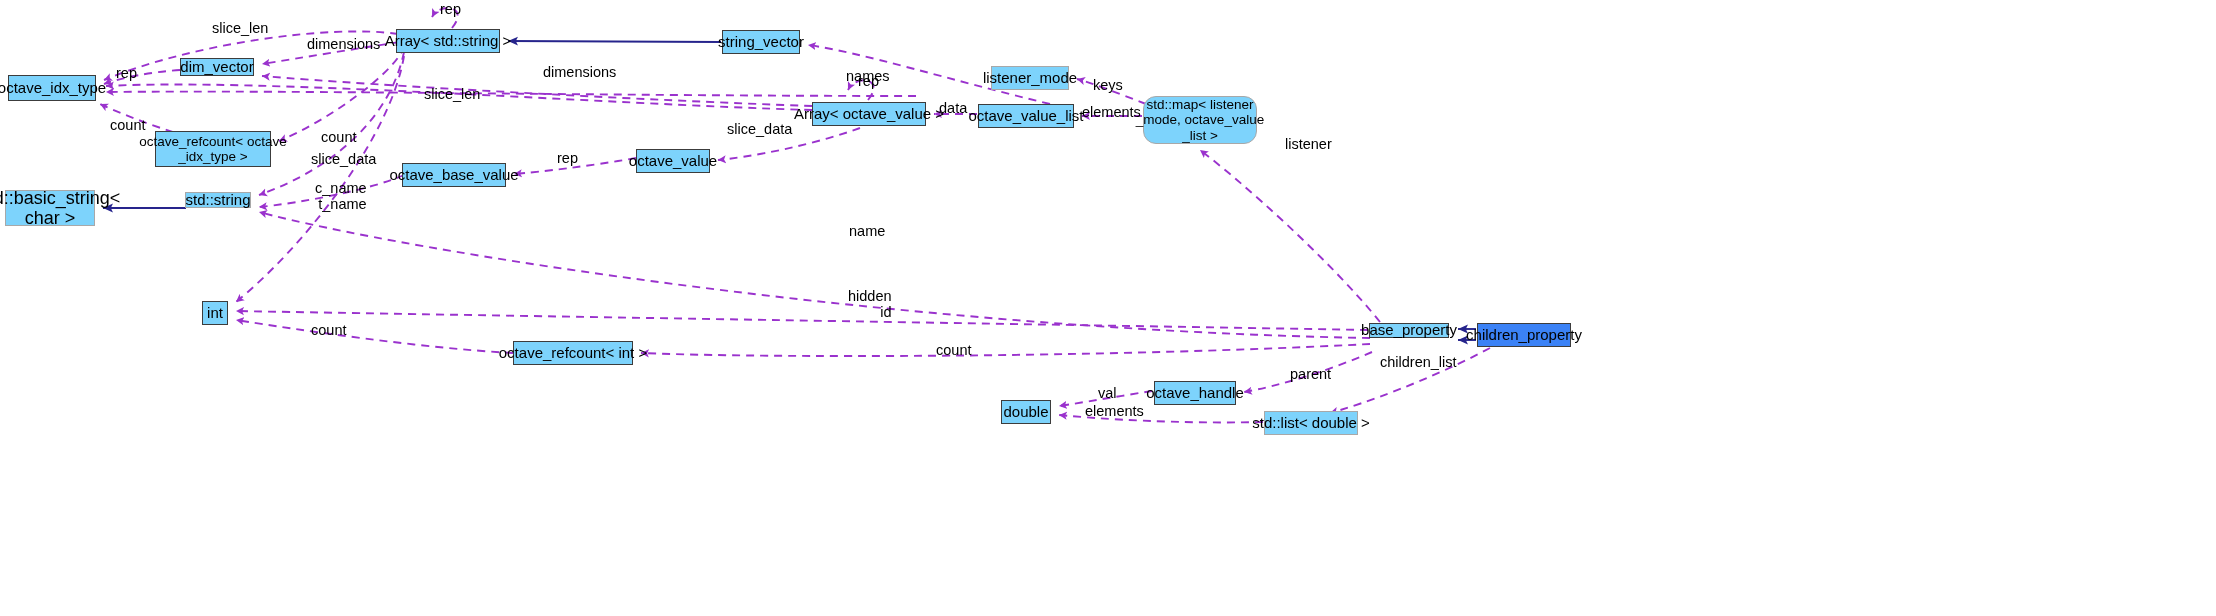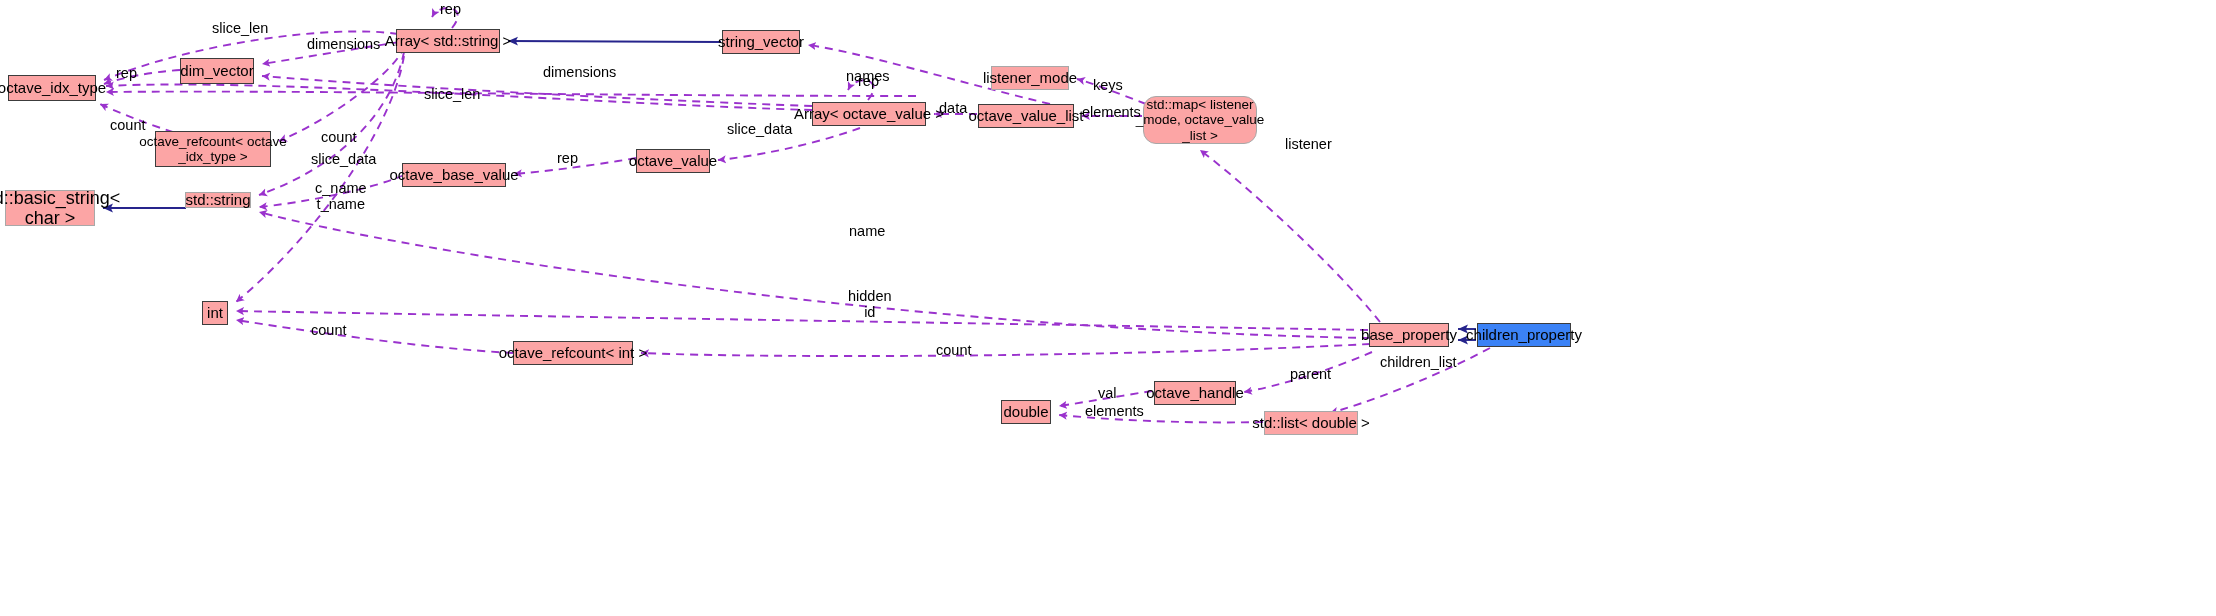--- a/index.html
+++ b/index.html
@@ -1,26 +1,26 @@
 <!DOCTYPE html>
 <html><head>
 <meta charset="utf-8">
 <style>
   html,body{margin:0;padding:0;background:#ffffff;}
   #canvas{position:relative;width:2216px;height:616px;background:#fff;
           font-family:"Liberation Sans","DejaVu Sans",sans-serif;overflow:hidden;}
   svg.edges{position:absolute;left:0;top:0;width:2216px;height:616px;}
   .node{position:absolute;box-sizing:border-box;display:flex;align-items:center;
-        justify-content:center;text-align:center;background:#fca5a5;
+        justify-content:center;text-align:center;background:#7dd3fc;
         font-size:15px;color:#000;line-height:1.12;white-space:pre;}
   .node.dark{border:1.5px solid #3c3c3c;}
   .node.light{border:1.5px solid #a8a8a8;}
   .node.focus{border:1.5px solid #3c3c3c;background:#3b82f6;}
   .elabel{position:absolute;font-size:14.5px;color:#000;white-space:pre;
-          text-align:center;line-height:1.1;}
+          text-align:right;line-height:1.1;}
 </style>
 </head>
 <body>
 
 <div id="canvas">
 
   <svg class="edges" viewBox="0 0 2216 616" xmlns="http://www.w3.org/2000/svg">
     <defs>
       <marker id="uarrow" markerWidth="9" markerHeight="9" refX="8" refY="4.5" orient="auto" markerUnits="userSpaceOnUse">
         <path d="M8,4.5 L0,0.4 L1.9,4.5 L0,8.6 Z" fill="#9a32cd"></path>
@@ -82,42 +82,42 @@
 
     <path class="u" d="M1490,348 C1430,380 1360,405 1330,413"></path>
 
     <path class="u" d="M1152,391 C1120,396 1080,403 1059,406"></path>
     <path class="u" d="M1263,422 C1180,424 1100,419 1059,415"></path>
 
     <path class="u" d="M1372,352 C1330,370 1280,386 1244,392"></path>
   </svg>
 
   <div class="node dark" style="left:8px;top:75px;width:88px;height:26px;">octave_idx_type</div>
-  <div class="node dark" style="left:180px;top:58px;width:74px;height:26px;">dim_vector</div>
+  <div class="node dark" style="left:180px;top:58px;width:74px;height:18px;">dim_vector</div>
   <div class="node dark" style="left:155px;top:131px;width:116px;height:36px;font-size:13.5px;">octave_refcount&lt; octave
 _idx_type &gt;</div>
   <div class="node light" style="left:5px;top:190px;width:90px;height:36px;font-size:18px;">std::basic_string&lt;
 char &gt;</div>
   <div class="node light" style="left:185px;top:192px;width:66px;height:16px;">std::string</div>
   <div class="node dark" style="left:396px;top:29px;width:104px;height:24px;">Array&lt; std::string &gt;</div>
   <div class="node dark" style="left:402px;top:163px;width:104px;height:24px;">octave_base_value</div>
   <div class="node dark" style="left:202px;top:301px;width:26px;height:24px;">int</div>
   <div class="node dark" style="left:513px;top:341px;width:120px;height:24px;">octave_refcount&lt; int &gt;</div>
   <div class="node dark" style="left:722px;top:30px;width:78px;height:24px;">string_vector</div>
   <div class="node dark" style="left:636px;top:149px;width:74px;height:24px;">octave_value</div>
   <div class="node dark" style="left:812px;top:102px;width:114px;height:24px;">Array&lt; octave_value &gt;</div>
   <div class="node light" style="left:991px;top:66px;width:78px;height:24px;">listener_mode</div>
   <div class="node dark" style="left:978px;top:104px;width:96px;height:24px;">octave_value_list</div>
   <div class="node light" style="left:1143px;top:96px;width:114px;height:48px;font-size:13.5px;border-radius:13px;">std::map&lt; listener
 _mode, octave_value
 _list &gt;</div>
   <div class="node dark" style="left:1001px;top:400px;width:50px;height:24px;">double</div>
   <div class="node dark" style="left:1154px;top:381px;width:82px;height:24px;">octave_handle</div>
   <div class="node light" style="left:1264px;top:411px;width:94px;height:24px;">std::list&lt; double &gt;</div>
-  <div class="node dark" style="left:1369px;top:323px;width:80px;height:24px;">base_property</div>
+  <div class="node dark" style="left:1369px;top:323px;width:80px;height:15px;">base_property</div>
   <div class="node focus" style="left:1477px;top:323px;width:94px;height:24px;">children_property</div>
 
   <div class="elabel" style="left:212px;top:21px;">slice_len</div>
   <div class="elabel" style="left:307px;top:37px;">dimensions</div>
   <div class="elabel" style="left:116px;top:66px;">rep</div>
   <div class="elabel" style="left:424px;top:87px;">slice_len</div>
   <div class="elabel" style="left:110px;top:118px;">count</div>
   <div class="elabel" style="left:321px;top:130px;">count</div>
   <div class="elabel" style="left:311px;top:152px;">slice_data</div>
   <div class="elabel" style="left:315px;top:181px;">c_name

